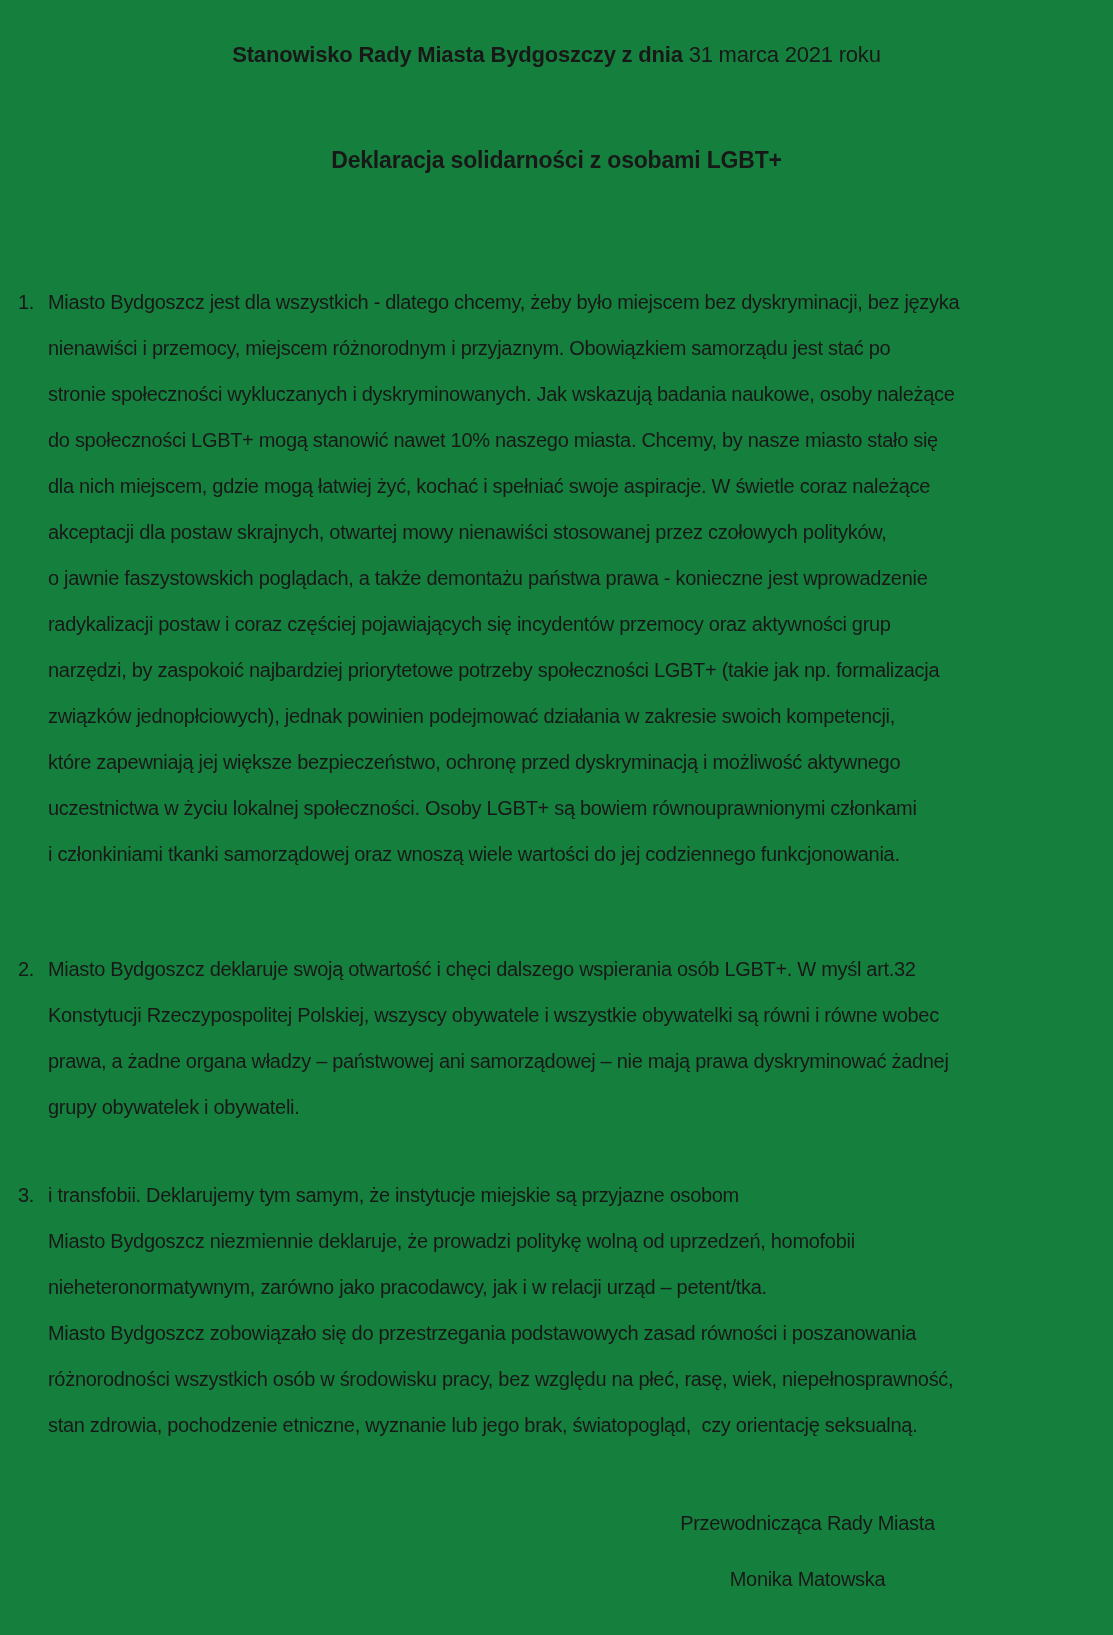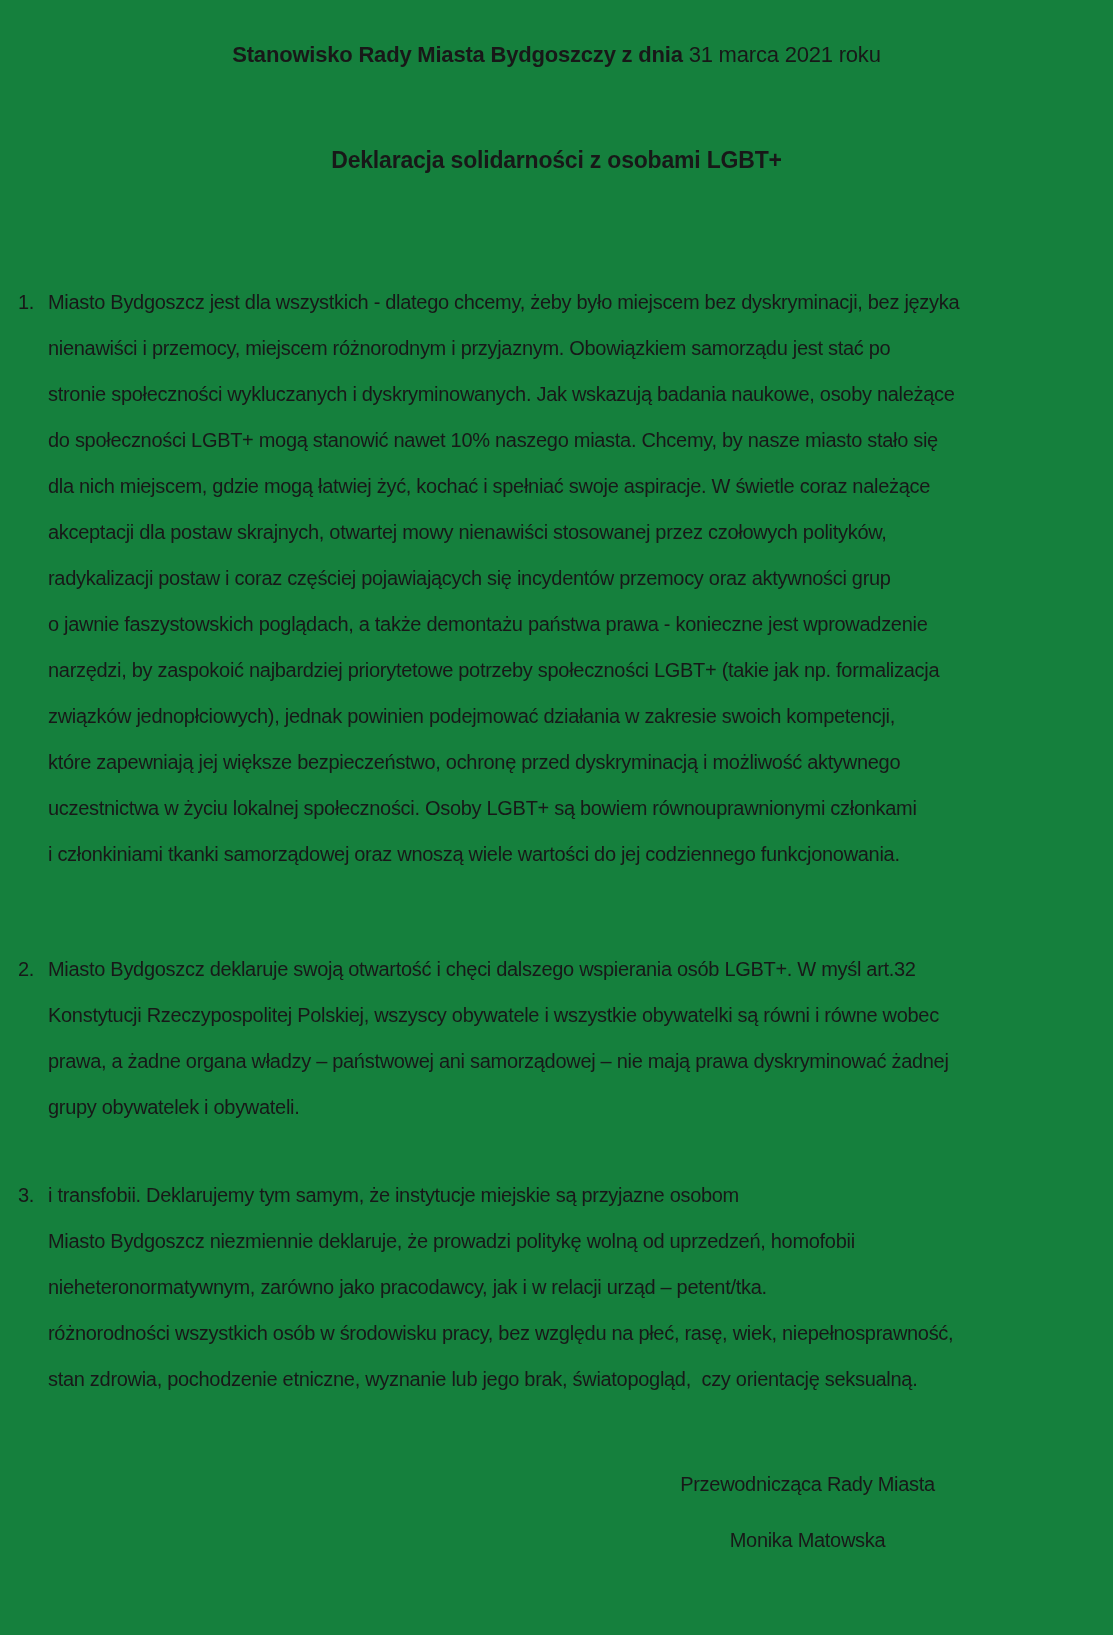--- a/index.html
+++ b/index.html
@@ -58,21 +58,21 @@
     height: 46px;
     display: flex;
     align-items: center;
     white-space: pre;
   }
   .para1 { top: 279px; }
   .para2 { top: 946px; }
   .para3 { top: 1172px; }
   .signature {
     position: absolute;
-    top: 1471px;
+    top: 1510px;
     left: 625px;
     width: 365px;
     text-align: center;
     font-size: 20px;
     letter-spacing: -0.3px;
   }
   .sig-role { line-height: 26px; }
   .sig-name { line-height: 26px; margin-top: 30px; }
 </style>
 </head>
@@ -89,22 +89,22 @@
 
   <div class="para para1">
     <div class="num">1.</div>
     <div class="lines">
       <div class="line">Miasto Bydgoszcz jest dla wszystkich - dlatego chcemy, żeby było miejscem bez dyskryminacji, bez języka</div>
       <div class="line">nienawiści i przemocy, miejscem różnorodnym i przyjaznym. Obowiązkiem samorządu jest stać po</div>
       <div class="line">stronie społeczności wykluczanych i dyskryminowanych. Jak wskazują badania naukowe, osoby należące</div>
       <div class="line">do społeczności LGBT+ mogą stanowić nawet 10% naszego miasta. Chcemy, by nasze miasto stało się</div>
       <div class="line">dla nich miejscem, gdzie mogą łatwiej żyć, kochać i spełniać swoje aspiracje. W świetle coraz należące</div>
       <div class="line">akceptacji dla postaw skrajnych, otwartej mowy nienawiści stosowanej przez czołowych polityków,</div>
+      <div class="line">o jawnie faszystowskich poglądach, a także demontażu państwa prawa - konieczne jest wprowadzenie</div>
       <div class="line">radykalizacji postaw i coraz częściej pojawiających się incydentów przemocy oraz aktywności grup</div>
-      <div class="line">o jawnie faszystowskich poglądach, a także demontażu państwa prawa - konieczne jest wprowadzenie</div>
       <div class="line">narzędzi, by zaspokoić najbardziej priorytetowe potrzeby społeczności LGBT+ (takie jak np. formalizacja</div>
       <div class="line">związków jednopłciowych), jednak powinien podejmować działania w zakresie swoich kompetencji,</div>
       <div class="line">które zapewniają jej większe bezpieczeństwo, ochronę przed dyskryminacją i możliwość aktywnego</div>
       <div class="line">uczestnictwa w życiu lokalnej społeczności. Osoby LGBT+ są bowiem równouprawnionymi członkami</div>
       <div class="line">i członkiniami tkanki samorządowej oraz wnoszą wiele wartości do jej codziennego funkcjonowania.</div>
     </div>
   </div>
 
   <div class="para para2">
     <div class="num">2.</div>
@@ -115,20 +115,21 @@
       <div class="line">grupy obywatelek i obywateli.</div>
     </div>
   </div>
 
   <div class="para para3">
     <div class="num">3.</div>
     <div class="lines">
       <div class="line">i transfobii. Deklarujemy tym samym, że instytucje miejskie są przyjazne osobom</div>
       <div class="line">Miasto Bydgoszcz niezmiennie deklaruje, że prowadzi politykę wolną od uprzedzeń, homofobii</div>
       <div class="line">nieheteronormatywnym, zarówno jako pracodawcy, jak i w relacji urząd – petent/tka.</div>
+      <div class="line">Miasto Bydgoszcz zobowiązało się do przestrzegania podstawowych zasad równości i poszanowania</div>
       <div class="line">różnorodności wszystkich osób w środowisku pracy, bez względu na płeć, rasę, wiek, niepełnosprawność,</div>
       <div class="line">stan zdrowia, pochodzenie etniczne, wyznanie lub jego brak, światopogląd,  czy orientację seksualną.</div>
     </div>
   </div>
 
   <div class="signature">
     <div class="sig-role">Przewodnicząca Rady Miasta</div>
     <div class="sig-name">Monika Matowska</div>
   </div>
 

